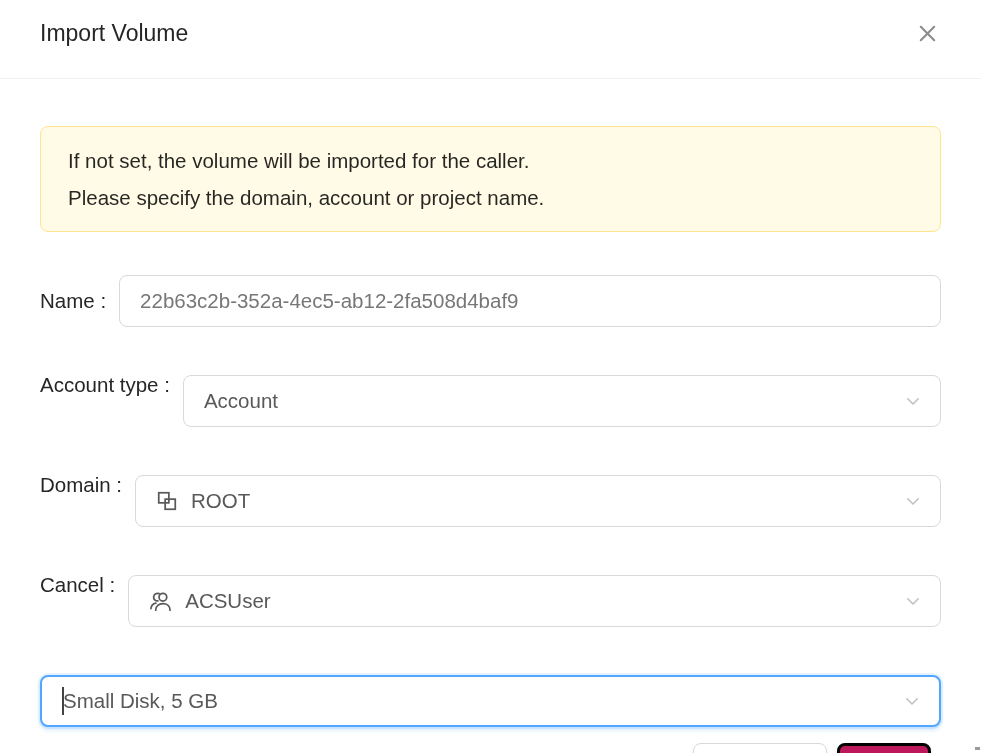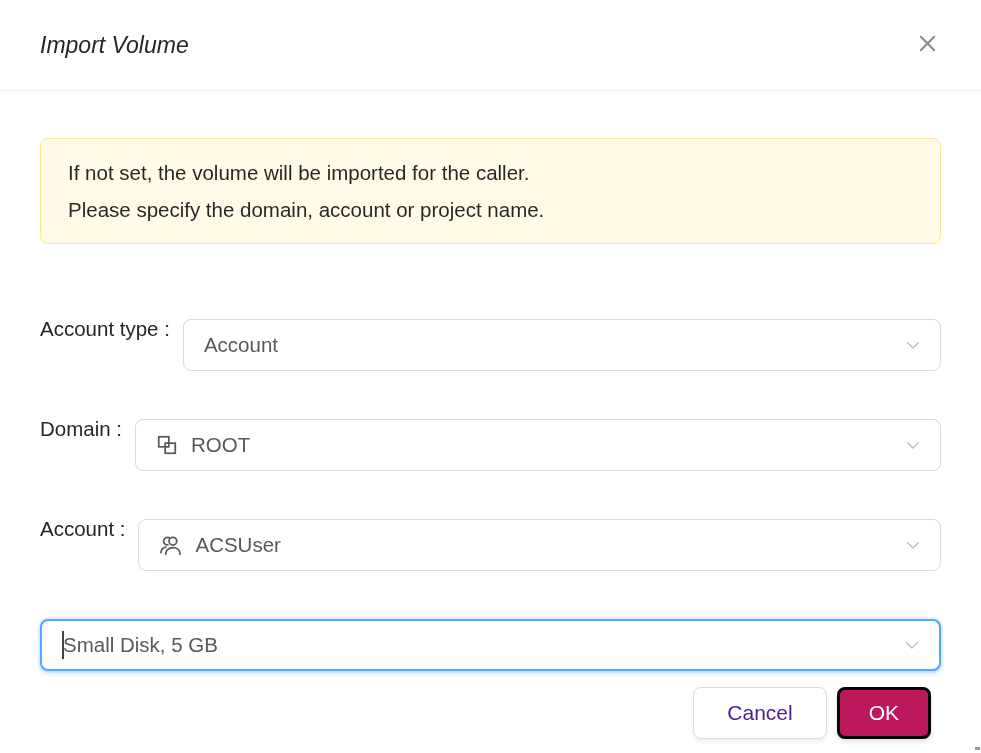--- a/index.html
+++ b/index.html
@@ -7,24 +7,23 @@
   body {
     font-family: "Liberation Sans", "DejaVu Sans", sans-serif;
     color: rgba(0,0,0,0.85);
     position: relative;
     overflow: hidden;
   }
   .modal { width: 981px; height: 753px; background: #fff; display: flex; flex-direction: column; }
 
   
   .modal-header {
-    display: flex; align-items: flex-start; justify-content: space-between;
-    padding: 28px 38px 28px 40px;
+    display: flex; align-items: center; justify-content: space-between;
+    padding: 16px 38px 28px 40px;
     border-bottom: 1px solid #f0f0f0;
-    font-style: italic;
   }
   .modal-title { font-size: 23px; font-weight: 500; color: #262626; line-height: 34px; }
   .modal-close {
     background: none; border: none; cursor: pointer; padding: 4px;
     display: flex; align-items: center; justify-content: center;
   }
   .modal-close svg { display: block; }
 
   
   .modal-body { padding: 47px 40px 0 40px; flex: 1; }
@@ -137,20 +136,24 @@
     </button>
   </div>
 
   <div class="modal-body">
 
     <div class="alert">
       <div>If not set, the volume will be imported for the caller.</div>
       <div>Please specify the domain, account or project name.</div>
     </div>
 
+    <div class="form-row">
+      <span class="form-label">Name :</span>
+      <input class="control" type="text" value="22b63c2b-352a-4ec5-ab12-2fa508d4baf9" style="">
+    </div>
 
     <div class="form-row">
       <span class="form-label">Account type :</span>
       <div class="control select">
         <span class="select-value">Account</span>
         <span class="chevron">
           <svg width="18" height="18" viewBox="0 0 24 24" fill="none" stroke="#bfbfbf" stroke-width="2" stroke-linecap="round" stroke-linejoin="round">
             <polyline points="5,9 12,16 19,9"></polyline>
           </svg>
         </span>
@@ -169,21 +172,21 @@
         <span class="select-value">ROOT</span>
         <span class="chevron">
           <svg width="18" height="18" viewBox="0 0 24 24" fill="none" stroke="#bfbfbf" stroke-width="2" stroke-linecap="round" stroke-linejoin="round">
             <polyline points="5,9 12,16 19,9"></polyline>
           </svg>
         </span>
       </div>
     </div>
 
     <div class="form-row">
-      <span class="form-label">Account :</span>
+      <span class="form-label">Cancel :</span>
       <div class="control select">
         <span class="lead-icon">
           <svg width="23" height="23" viewBox="0 0 24 24" fill="none" stroke="#595959" stroke-width="1.8" stroke-linecap="round">
             <circle cx="14.5" cy="7.5" r="4"></circle>
             <path d="M7 21 c0-4.2 3.2-6.8 7.5-6.8 s7.5 2.6 7.5 6.8"></path>
             <path d="M10.5 3.8 a4 4 0 1 0 -1.2 7.6"></path>
             <path d="M2 19.5 c0.3-3.4 2.4-5.3 5.2-5.8"></path>
           </svg>
         </span>
         <span class="select-value">ACSUser</span>

